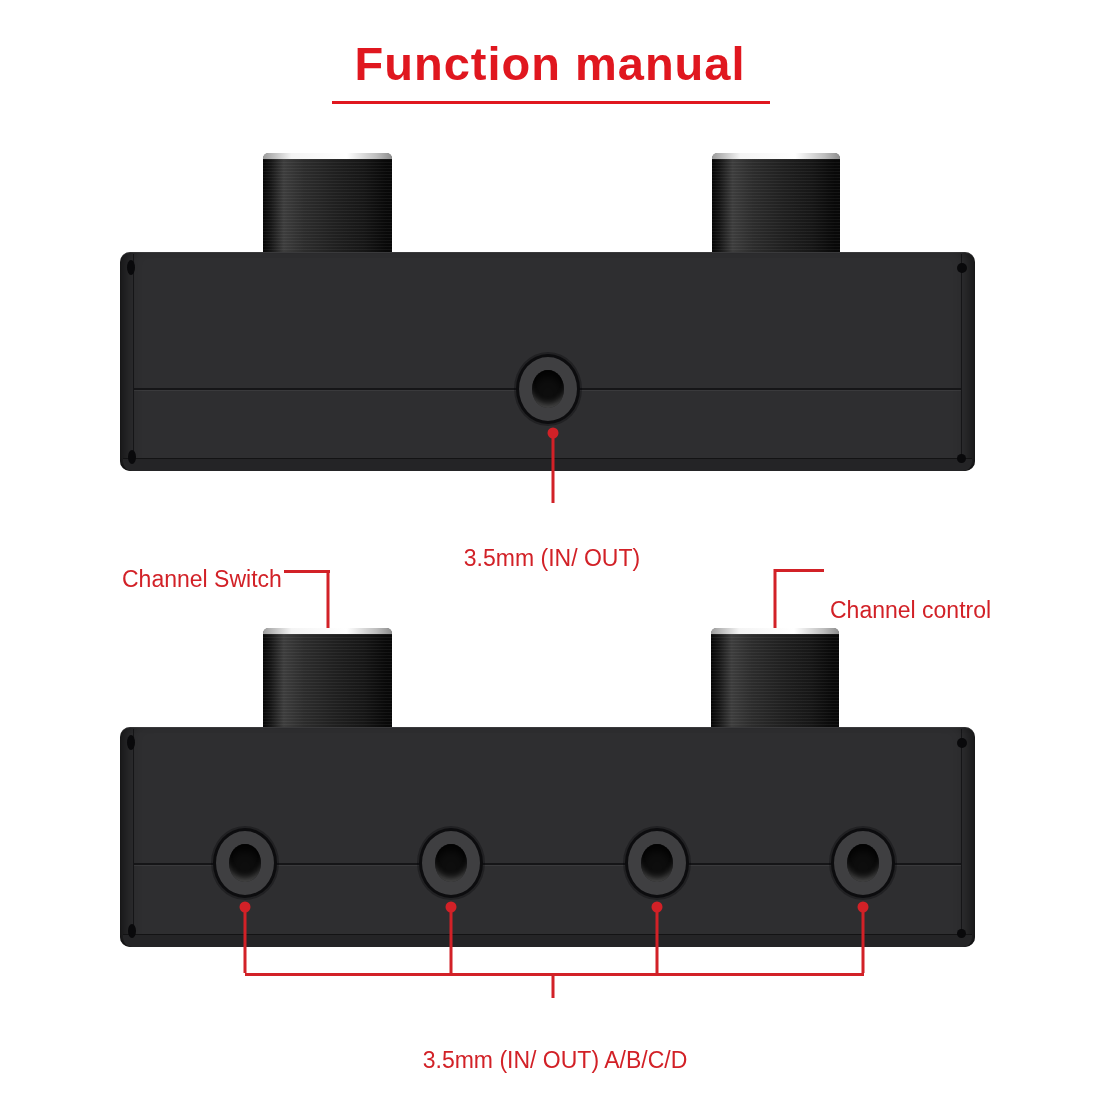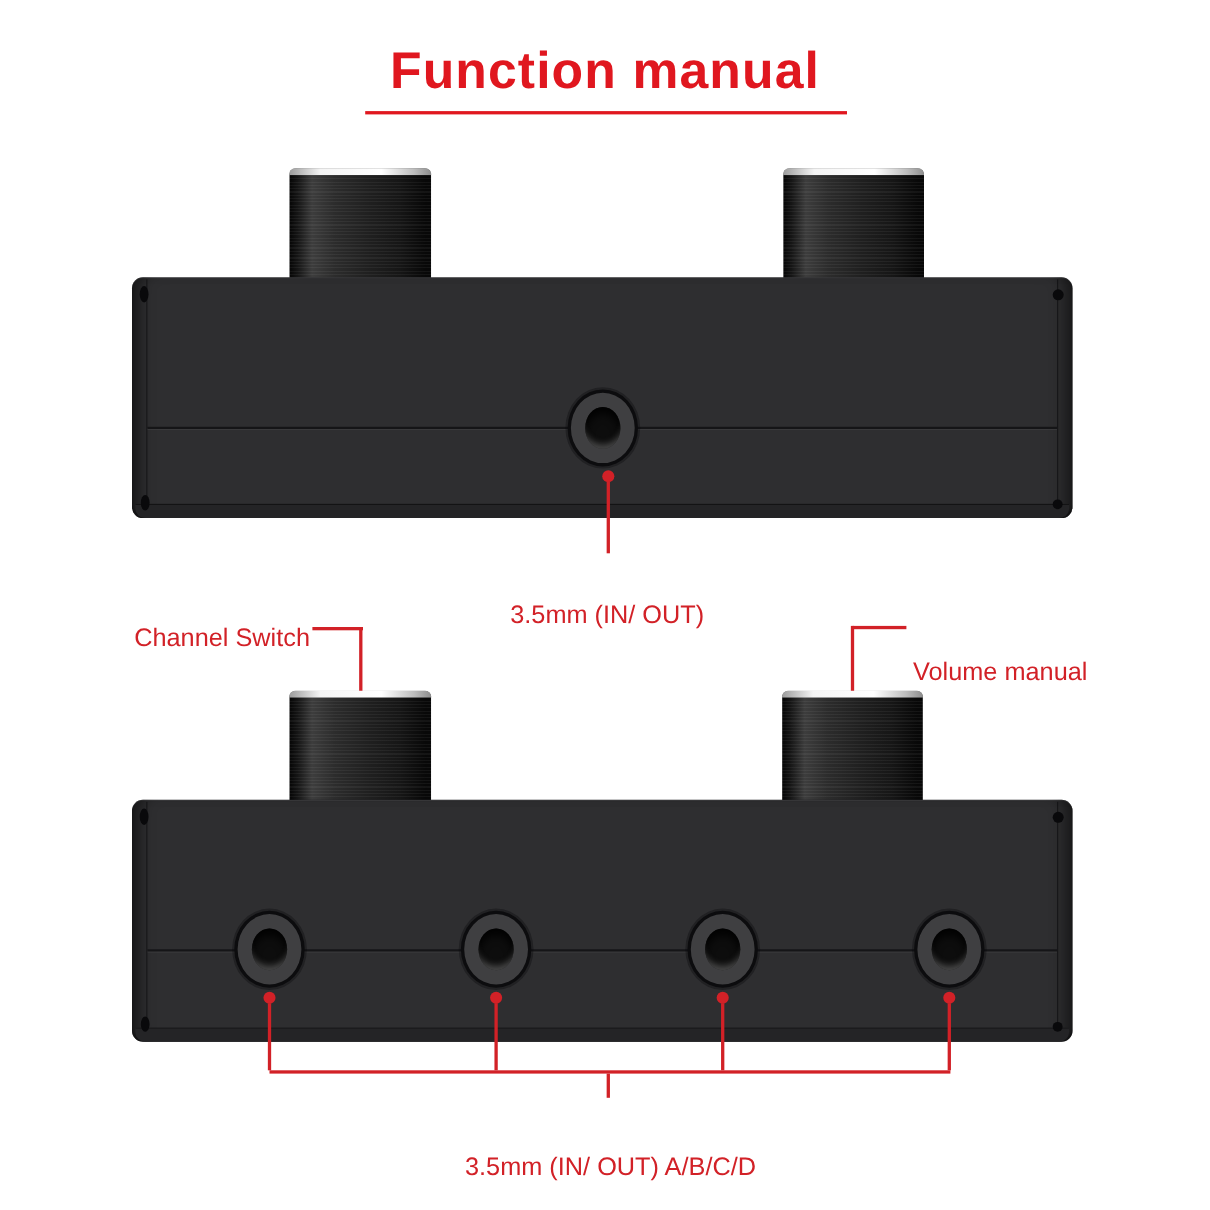--- a/index.html
+++ b/index.html
@@ -87,21 +87,21 @@
     <div class="red-label centered" style="left:552px;top:506px;">3.5mm (IN/ OUT)</div>
   </div>
 
   <div>
 
     <div class="red-label" style="left:122px;top:527px;">Channel Switch</div>
     <div class="lh" style="left:284px;top:570px;width:46px;"></div>
     <div class="lv" style="left:328px;top:571px;height:62px;"></div>
     <div class="dot" style="left:328px;top:637px;"></div>
 
-    <div class="red-label" style="left:830px;top:558px;">Volume manual</div>
+    <div class="red-label" style="left:830px;top:558px;">Channel control</div>
     <div class="lh" style="left:775px;top:569px;width:49px;"></div>
     <div class="lv" style="left:775px;top:569px;height:63px;"></div>
     <div class="dot" style="left:775px;top:637px;"></div>
 
     <div class="knob" style="left:263px;top:628px;">
       <div class="knob-cap"></div>
     </div>
     <div class="knob" style="left:711px;top:628px;width:128px;">
       <div class="knob-cap"></div>
     </div>

